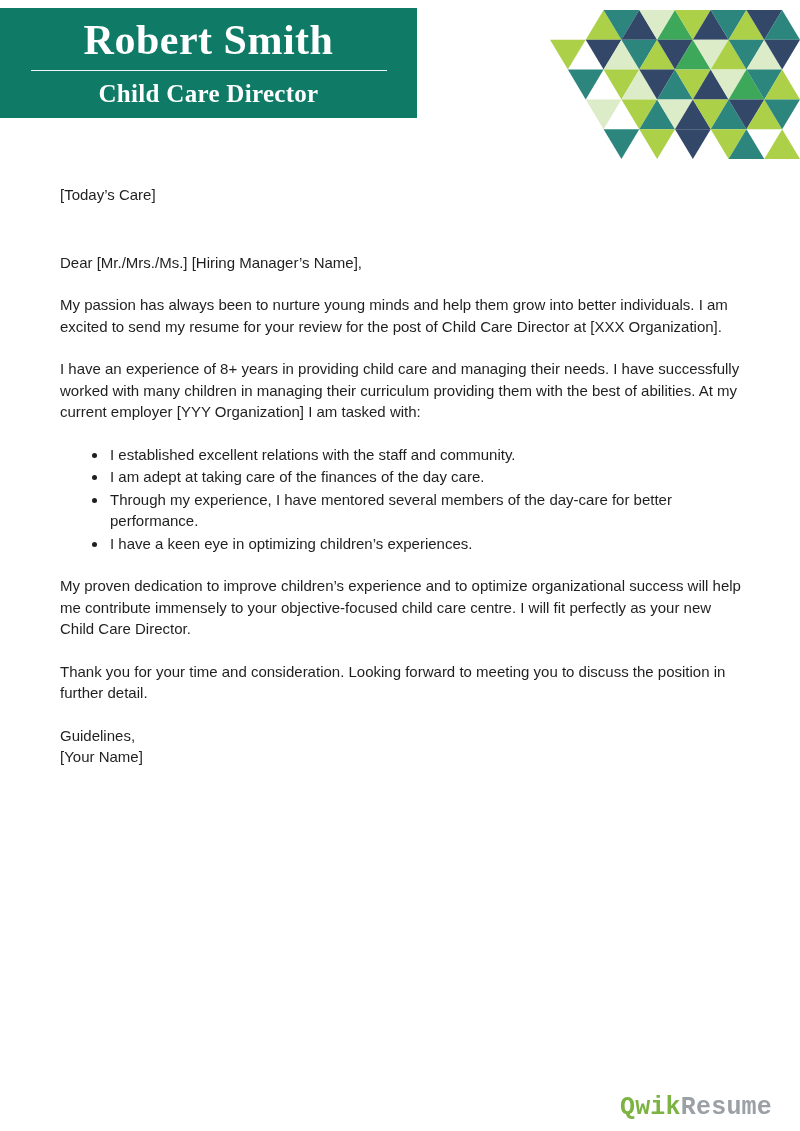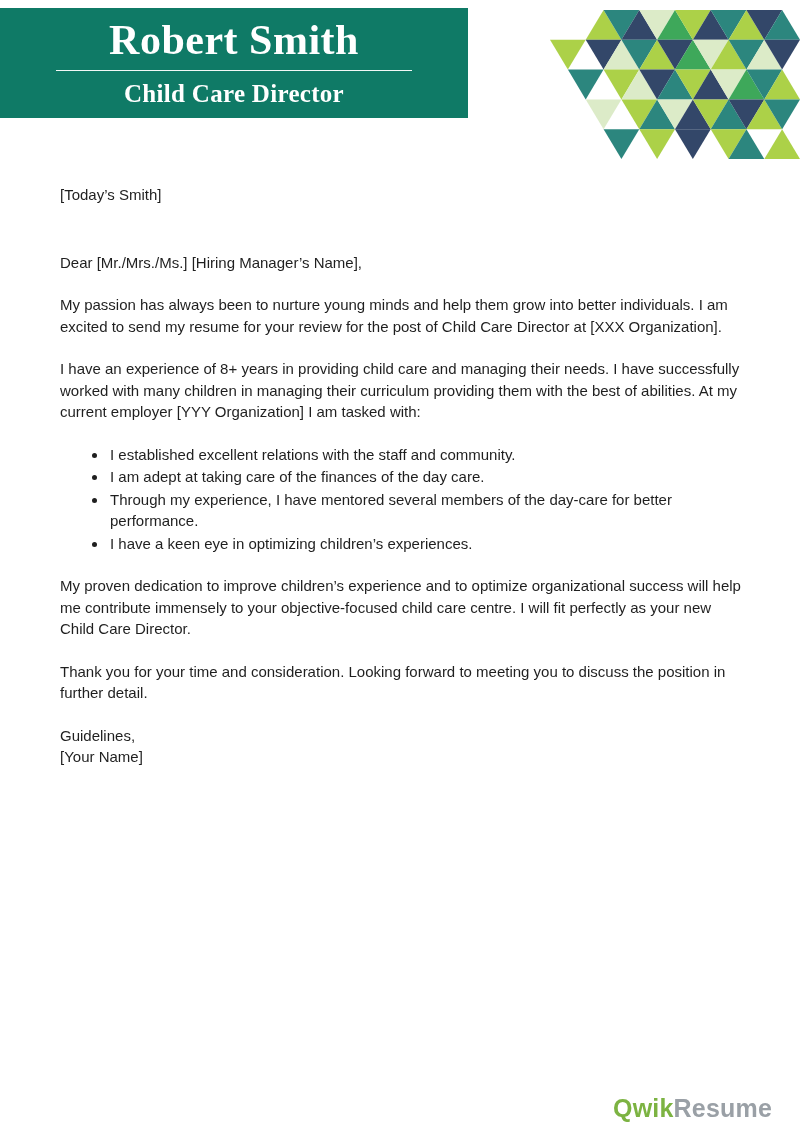--- a/index.html
+++ b/index.html
@@ -17,21 +17,21 @@
     background:#ffffff;
     overflow:hidden;
     font-family:"Liberation Sans",sans-serif;
     color:var(--text);
     margin:0 auto;
   }
 
   
   .header-band{
     position:absolute;left:0;top:8px;
-    width:468px;height:110px;
+    width:417px;height:110px;
     background:var(--header-band);
     display:flex;flex-direction:column;
     align-items:center;justify-content:center;
   }
   .header-name{
     font-family:"Liberation Serif",serif;
     font-weight:bold;font-size:42px;line-height:46px;
     color:#ffffff;letter-spacing:0.5px;
     margin-top:-2px;
   }
@@ -78,21 +78,21 @@
   }
   .copyright a{
     color:var(--link);
     text-decoration:underline;
     cursor:pointer;
   }
   .logo{
     position:absolute;right:28px;bottom:10px;
     font-size:25px;line-height:26px;font-weight:bold;
     letter-spacing:0.2px;
-    font-family:Liberation Sans, sans-serif;
+    font-family:Liberation Mono, monospace;
     margin-top:19px;
   }
   .logo .qwik{color:var(--logo-green);}
   .logo .resume{color:var(--logo-gray);}
 </style>
 </head>
 <body>
 
 <div class="page">
 
@@ -150,21 +150,21 @@
       <polygon points="54,120 90,120 72,150" fill="#1c7d74" fill-opacity="0.93"></polygon>
       <polygon points="90,120 126,120 108,150" fill="#a6cd3a" fill-opacity="0.93"></polygon>
       <polygon points="126,120 162,120 144,150" fill="#24395e" fill-opacity="0.93"></polygon>
       <polygon points="162,120 198,120 180,150" fill="#a6cd3a" fill-opacity="0.93"></polygon>
       <polygon points="180,150 198,120 216,150" fill="#1c7d74" fill-opacity="0.93"></polygon>
       <polygon points="216,150 234,120 252,150" fill="#a6cd3a" fill-opacity="0.93"></polygon>
     </svg>
 
   <div class="content">
 
-    <div class="date-line">[Today’s Smith]</div>
+    <div class="date-line">[Today’s Care]</div>
 
 
     <div class="salutation">Dear [Mr./Mrs./Ms.] [Hiring Manager’s Name],</div>
 
     <p class="body-par">My passion has always been to nurture young minds and help them grow into better individuals. I am excited to send my resume for your review for the post of Child Care Director at [XXX Organization].</p>
     <p class="body-par">I have an experience of 8+ years in providing child care and managing their needs. I have successfully worked with many children in managing their curriculum providing them with the best of abilities. At my current employer [YYY Organization] I am tasked with:</p>
 
     <ul class="points">
       <li>I established excellent relations with the staff and community.</li>
       <li>I am adept at taking care of the finances of the day care.</li>

